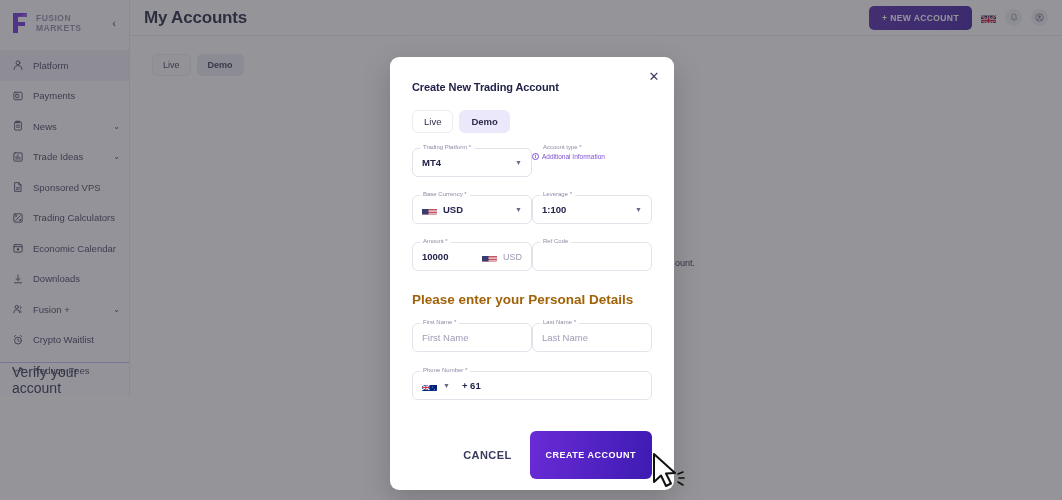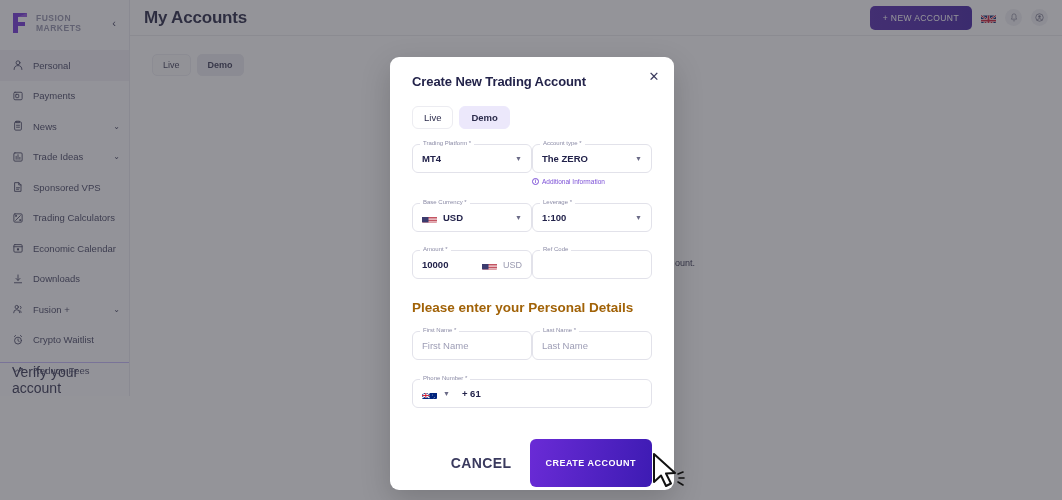--- a/index.html
+++ b/index.html
@@ -55,21 +55,21 @@
   
   .main { flex: 1; height: 360px; background: #ffffff; position: relative; }
   .topbar {
     height: 36px; border-bottom: 1px solid #ececed;
     display: flex; align-items: center; padding: 0 14px 0 14px;
   }
   .page-title { font-size: 17px; font-weight: 700; color: #1b1b3a; letter-spacing: -.2px; }
   .topbar-right { margin-left: auto; display: flex; align-items: center; gap: 9px; }
   .new-account-btn {
     background: linear-gradient(90deg,#4c1fa8,#3a18a0);
-    color: #fff; font-size: 8.5px; font-weight: 400; letter-spacing: .4px;
+    color: #fff; font-size: 8.5px; font-weight: 700; letter-spacing: .4px;
     border-radius: 5px; padding: 7px 13px; cursor: pointer; border: none;
   }
   .flag-uk { width: 15px; height: 11px; border-radius: 1px; overflow: hidden; cursor: pointer; }
   .circle-btn {
     width: 17px; height: 17px; border-radius: 50%; background: #f0f0f3;
     display: flex; align-items: center; justify-content: center;
     cursor: pointer; color: #6e6e86; font-size: 8px;
   }
 
   .content { padding: 18px 0 0 22px; }
@@ -94,22 +94,22 @@
     padding: 0 22px;
     overflow: hidden;
   }
   .modal-close {
     position: absolute; right: 13px; top: 12px;
     width: 14px; height: 14px; color: #3c3c5e; font-size: 13px;
     display: flex; align-items: center; justify-content: center; cursor: pointer;
     line-height: 1;
   }
   .modal-title {
-    font-size: 13px; font-weight: 600; color: #23234a;
-    padding-top: 17px; letter-spacing: -.1px;
+    font-size: 11px; font-weight: 600; color: #23234a;
+    padding-top: 24px; letter-spacing: -.1px;
   }
   .modal-seg { display: flex; gap: 6px; margin-top: 17px; }
   .modal-seg .mseg {
     font-size: 9.5px; color: #2c2c4c; padding: 5px 11px; border-radius: 6px;
     background: #fff; border: 1px solid #ececf1; cursor: pointer;
   }
   .modal-seg .mseg.on { background: #ece8fb; border-color: #ece8fb; font-weight: 600; }
 
   .row { display: flex; gap: 0; margin-top: 15px; }
   .field { position: relative; flex: 1; }
@@ -139,21 +139,21 @@
     line-height: 1; font-weight: 700;
   }
   .section-title {
     font-size: 13.5px; font-weight: 600; color: #a16207; margin-top: 21px;
   }
   .footer {
     display: flex; align-items: center; justify-content: flex-end;
     gap: 16px; margin-top: 31px;
   }
   .cancel-btn {
-    font-size: 14px; font-weight: 600; color: #3a3a5e; letter-spacing: .4px;
+    font-size: 11px; font-weight: 600; color: #3a3a5e; letter-spacing: .4px;
     background: none; border: none; cursor: pointer; padding: 6px 2px;
   }
   .create-btn {
     background: linear-gradient(100deg,#6a2bd6,#3d1bb3);
     color: #fff; font-size: 9px; font-weight: 700; letter-spacing: .5px;
     border: none; border-radius: 6px; padding: 19px 16px; cursor: pointer;
   }
   .cursor { position: absolute; left: 650px; top: 452px; width: 40px; height: 45px; pointer-events: none; }
 </style>
 </head>
@@ -175,21 +175,21 @@
         </div>
         <div class="collapse-btn">‹</div>
       </div>
 
       <nav class="nav" id="nav">
           <div class="nav-item active">
             <span class="ico"><svg width="12" height="12" viewBox="0 0 16 16" fill="none" stroke="#3d3d5c" stroke-width="1.2" stroke-linecap="round" stroke-linejoin="round">
                 <circle cx="8" cy="5" r="2.6"></circle>
                 <path d="M2.8 14a5.2 5.2 0 0110.4 0"></path>
               </svg></span>
-            <span class="lbl">Personal</span>
+            <span class="lbl">Platform</span>
           </div>
           <div class="nav-item">
             <span class="ico"><svg width="12" height="12" viewBox="0 0 16 16" fill="none" stroke="#3d3d5c" stroke-width="1.2" stroke-linecap="round" stroke-linejoin="round">
                 <rect x="2.5" y="3" width="11" height="10" rx="1.5"></rect>
                 <rect x="5" y="5.8" width="4" height="4.4" rx=".6"></rect>
               </svg></span>
             <span class="lbl">Payments</span>
           </div>
           <div class="nav-item">
             <span class="ico"><svg width="12" height="12" viewBox="0 0 16 16" fill="none" stroke="#3d3d5c" stroke-width="1.2" stroke-linecap="round" stroke-linejoin="round">
@@ -327,24 +327,20 @@
     <div class="row">
       <div class="field">
         <span class="flabel">Trading Platform *</span>
         <div class="fbox">
           <span class="fval">MT4</span>
           <span class="caret">▼</span>
         </div>
       </div>
       <div class="field">
         <span class="flabel">Account type *</span>
-        <div class="fbox">
-          <span class="fval">The ZERO</span>
-          <span class="caret">▼</span>
-        </div>
         <div class="addl">
           <span class="i">i</span>
           <span>Additional Information</span>
         </div>
       </div>
     </div>
 
     <div class="row" style="margin-top:18px">
       <div class="field">
         <span class="flabel">Base Currency *</span>

